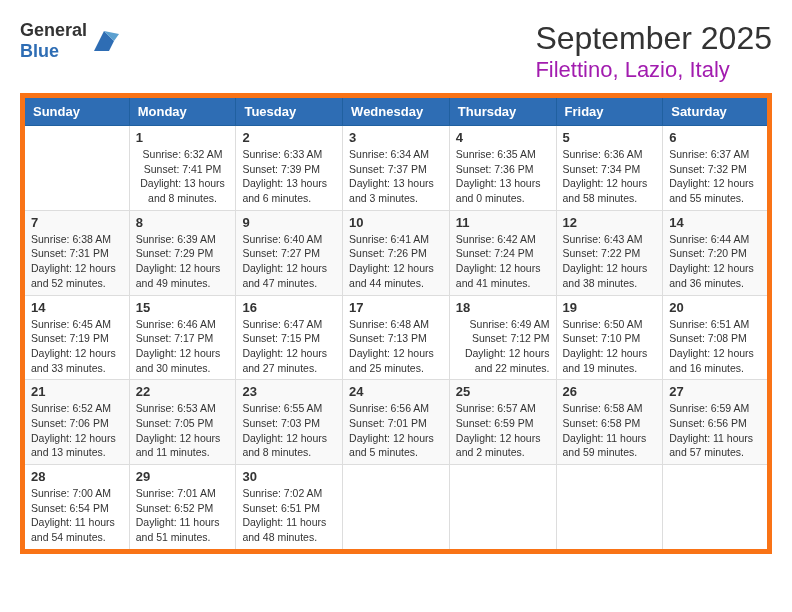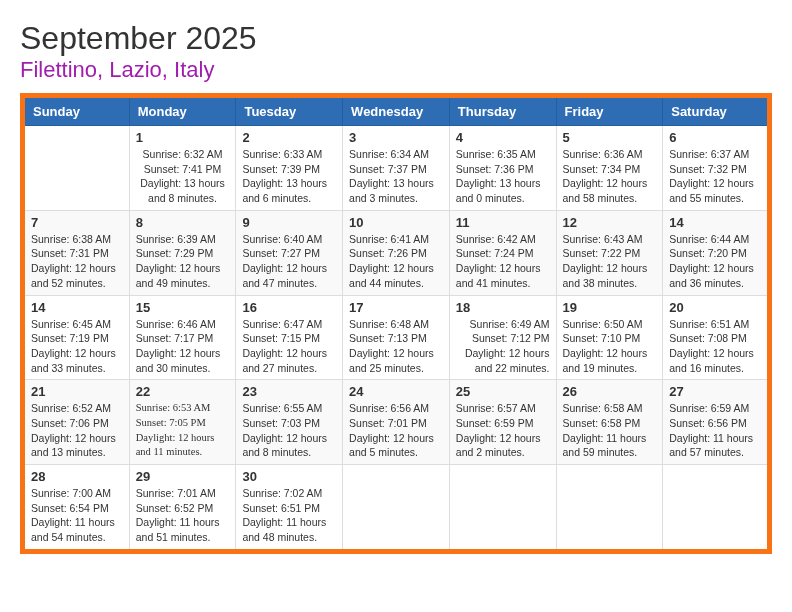--- a/index.html
+++ b/index.html
@@ -90,20 +90,30 @@
       background-color: #ffffff;
     }
     .calendar thead tr th {
       background-color: #2e6db4;
     }
   </style>
 </head>
 <body>
 
 <div class="header">
+  <div class="logo">
+    <div>
+      <span class="logo-text-general">General</span><br>
+      <span class="logo-text-blue">Blue</span>
+    </div>
+    <svg class="logo-icon" viewBox="0 0 30 30">
+      <polygon points="5,25 15,5 25,15 20,25" fill="#2e6db4"></polygon>
+      <polygon points="15,5 25,15 30,8" fill="#5ba0d0"></polygon>
+    </svg>
+  </div>
   <div class="title-area">
     <div class="month-title">September 2025</div>
     <div class="location-title">Filettino, Lazio, Italy</div>
   </div>
 </div>
 
 <table class="calendar">
   <thead>
     <tr>
     <th>Sunday</th>
@@ -266,21 +276,21 @@
       <tr>
         <td>
           <span class="day-number">21</span>
           <div class="day-info" style="white-space: pre-line;">Sunrise: 6:52 AM
 Sunset: 7:06 PM
 Daylight: 12 hours
 and 13 minutes.</div>
         </td>
         <td>
           <span class="day-number">22</span>
-          <div class="day-info" style="white-space: pre-line; font-family: Liberation Serif, serif;">Sunrise: 6:53 AM
+          <div class="day-info" style="white-space: pre-line;">Sunrise: 6:53 AM
 Sunset: 7:05 PM
 Daylight: 12 hours
 and 11 minutes.</div>
         </td>
         <td>
           <span class="day-number">23</span>
           <div class="day-info" style="white-space: pre-line;">Sunrise: 6:55 AM
 Sunset: 7:03 PM
 Daylight: 12 hours
 and 8 minutes.</div>

